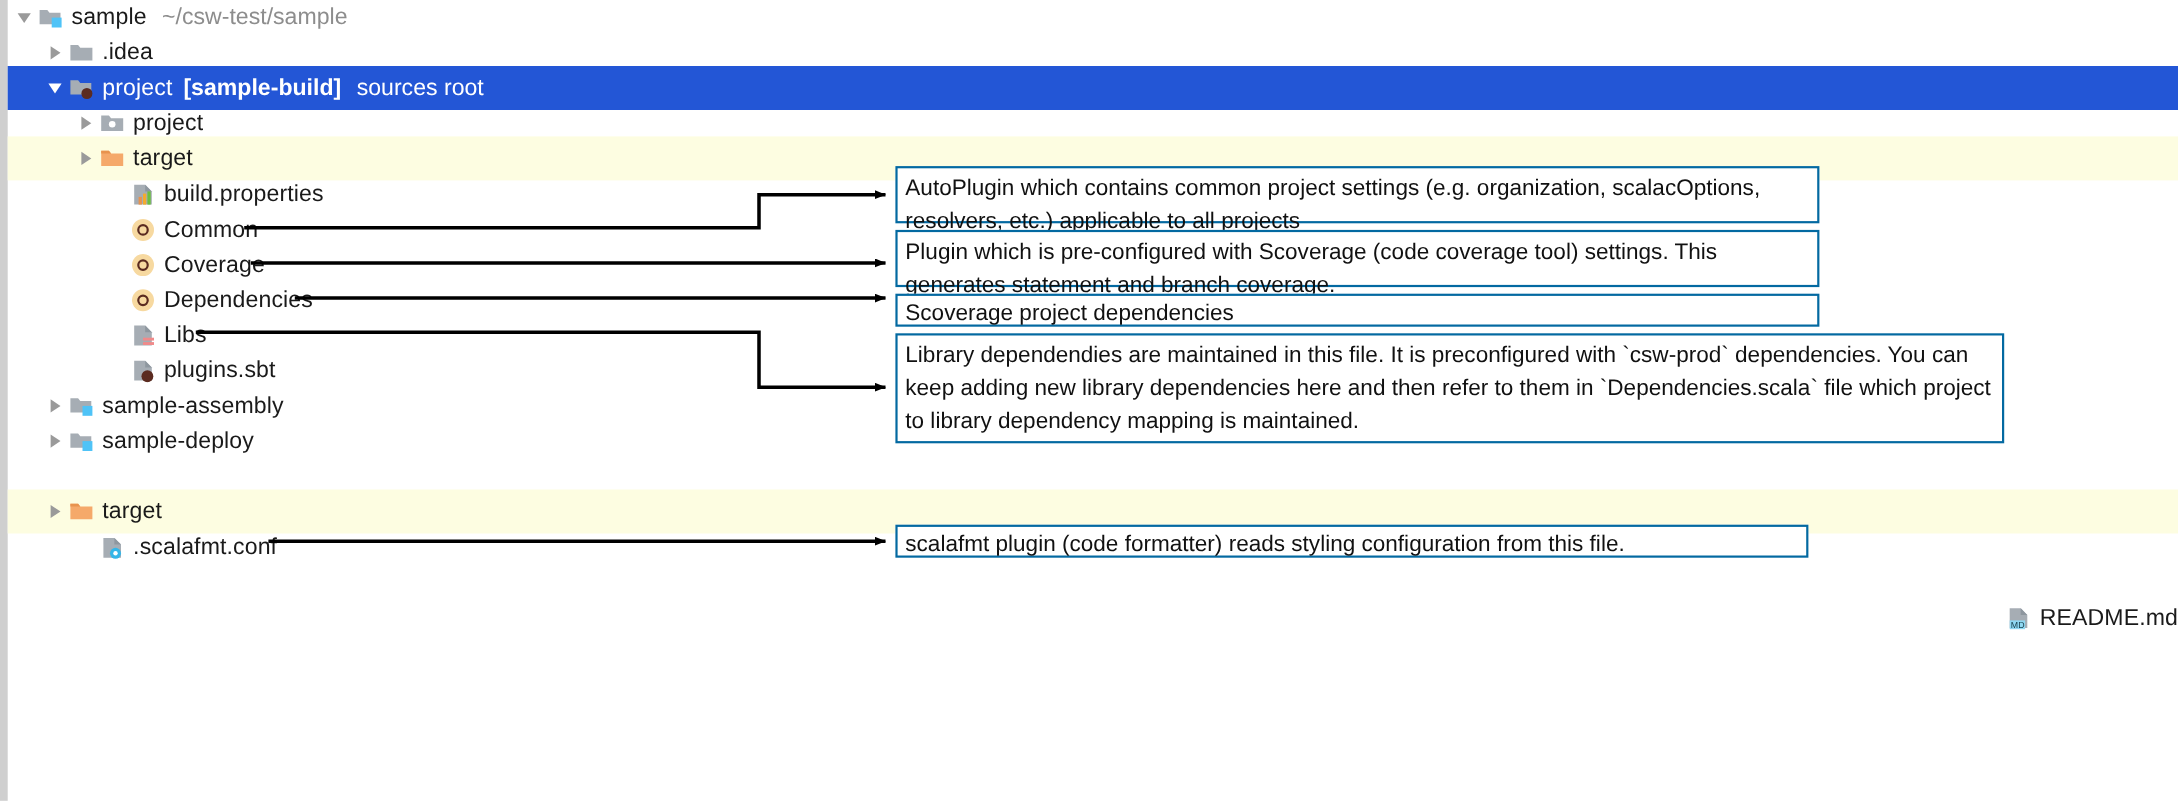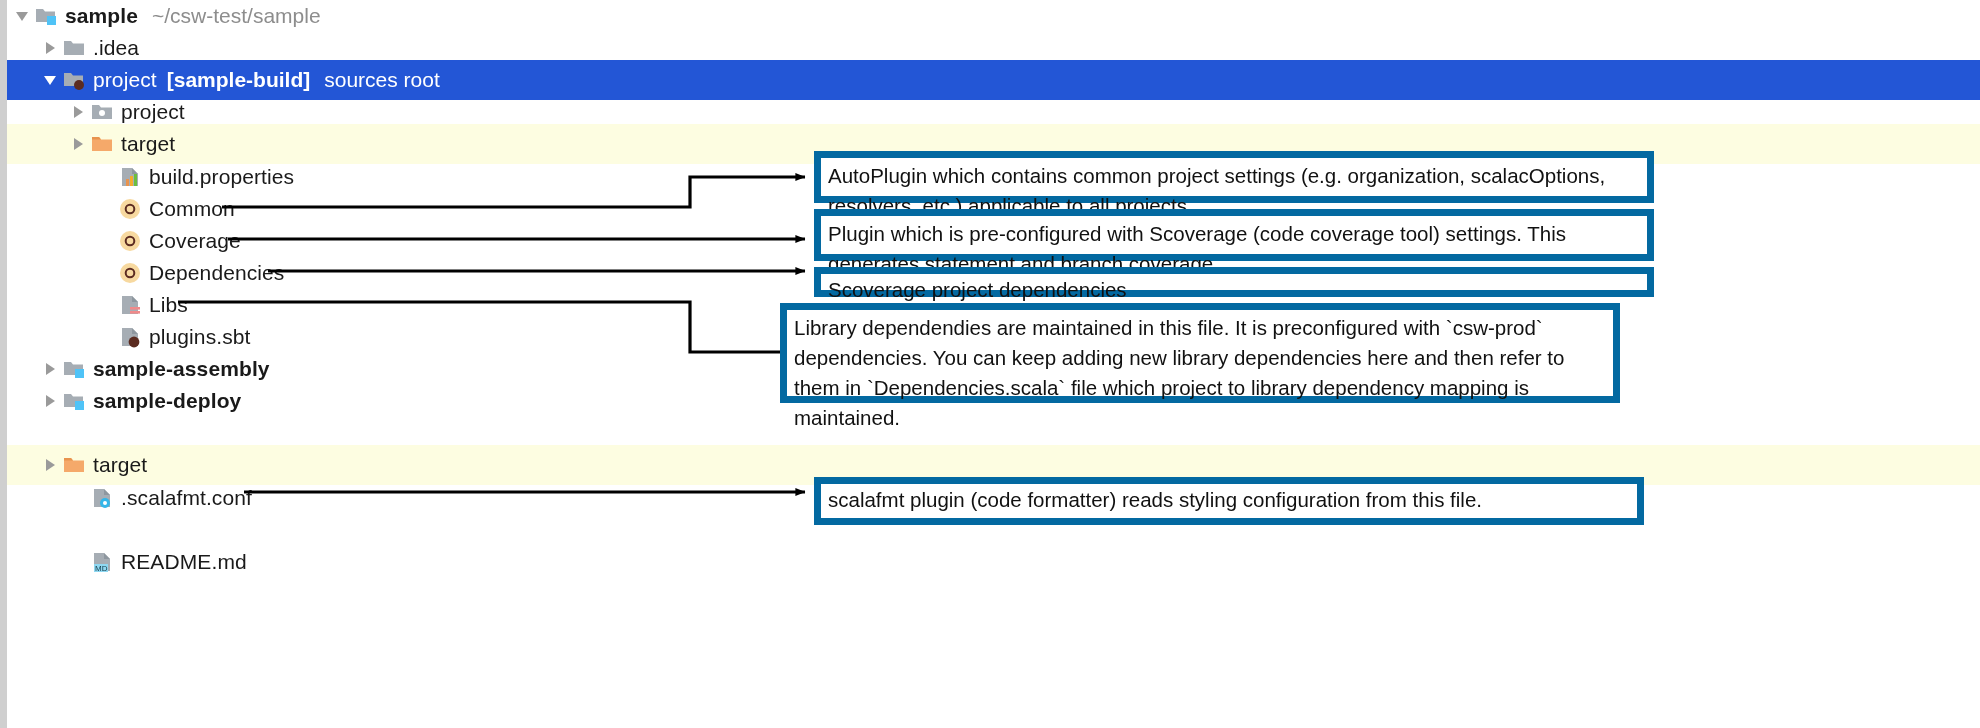--- a/index.html
+++ b/index.html
@@ -36,38 +36,38 @@
   .tri-down{border-top:9px solid #9a9a9a;border-left:6px solid transparent;border-right:6px solid transparent;}
   .row.sel .tri-down{border-top-color:#ffffff;}
   .ico{
     width:26px;height:40px;flex:0 0 26px;
     position:relative;
   }
   .lbl{
     font-size:21px;color:#1a1a1a;letter-spacing:0.1px;
     padding-left:6px;
   }
-  .lbl.bold{font-weight:bold;}
+  .lbl.bold{font-weight:normal;}
   .row.sel .lbl{color:#ffffff;}
   .sub{
     font-size:21px;color:#8d8d8d;padding-left:14px;
   }
   .tag{font-size:21px;font-weight:bold;color:#1a1a1a;padding-left:10px;}
   .row.sel .tag{color:#ffffff;}
   .srcroot{font-size:21px;color:#1a1a1a;padding-left:14px;}
   .row.sel .srcroot{color:#ffffff;}
 
   
   .ico svg{position:absolute;left:2px;top:9px;}
 
   
   .box{
     position:absolute;
     background:#ffffff;
-    border:7px solid #0369a1;
+    border:2px solid #0369a1;
     box-sizing:border-box;
     font-size:20.5px;
     line-height:30px;
     color:#111111;
     padding:3px 6px 3px 7px;
   }
   
   #wires{position:absolute;left:0;top:0;width:1980px;height:728px;pointer-events:none;}
 </style>
 </head>
@@ -260,21 +260,21 @@
       <div class="ico">
         <svg width="24" height="22" viewBox="0 0 24 22">
           <path d="M3 2 h10 l6 6 v12 H3 Z" fill="#a6adb4"></path>
           <path d="M13 2 l6 6 h-6 Z" fill="#8e979f"></path>
           <circle cx="14" cy="16" r="5" fill="#35b6e8"></circle>
           <circle cx="14" cy="16" r="2" fill="#ffffff"></circle>
         </svg>
       </div>
       <span class="lbl">.scalafmt.conf</span>
     </div>
-    <div class="row" style="top: 541.7px;">
+    <div class="row" style="top: 541.7px; justify-content: flex-end;">
       <div style="flex: 0 0 60px;"></div>
       <div class="twisty"></div>
       <div class="ico">
         <svg width="24" height="22" viewBox="0 0 24 22">
           <path d="M3 2 h10 l6 6 v12 H3 Z" fill="#a6adb4"></path>
           <path d="M13 2 l6 6 h-6 Z" fill="#8e979f"></path>
           <rect x="3" y="13" width="14" height="8" fill="#8fd8f2"></rect>
           <text x="4" y="20" font-family="Liberation Sans, sans-serif" font-size="8" fill="#17414f">MD</text>
         </svg>
       </div>
@@ -299,15 +299,15 @@
 
   <path d="M244,492 L805,492" stroke="#000" stroke-width="3.2" fill="none" marker-end="url(#ah)"></path>
 </svg>
 
 <div class="box" style="left:814px;top:151px;width:840px;height:52px;">AutoPlugin which contains common project settings (e.g. organization, scalacOptions, resolvers, etc.) applicable to all projects</div>
 
 <div class="box" style="left:814px;top:209px;width:840px;height:52px;">Plugin which is pre-configured with Scoverage (code coverage tool) settings. This generates statement and branch coverage.</div>
 
 <div class="box" style="left:814px;top:267px;width:840px;height:30px;padding-top:1px;">Scoverage project dependencies</div>
 
-<div class="box" style="left:780px;top:303px;width:840px;height:100px;">Library dependendies are maintained in this file.  It is preconfigured with `csw-prod` dependencies.  You can keep adding new library dependencies here and then refer to them in `Dependencies.scala` file which project to library dependency mapping is maintained.</div>
-
-<div class="box" style="left:814px;top:477px;width:830px;height:48px;padding-top:1px;">scalafmt plugin (code formatter) reads styling configuration from this file.</div>
+<div class="box" style="left:814px;top:303px;width:1008px;height:100px;">Library dependendies are maintained in this file.  It is preconfigured with `csw-prod` dependencies.  You can keep adding new library dependencies here and then refer to them in `Dependencies.scala` file which project to library dependency mapping is maintained.</div>
+
+<div class="box" style="left:814px;top:477px;width:830px;height:30px;padding-top:1px;">scalafmt plugin (code formatter) reads styling configuration from this file.</div>
 
 </body></html>

